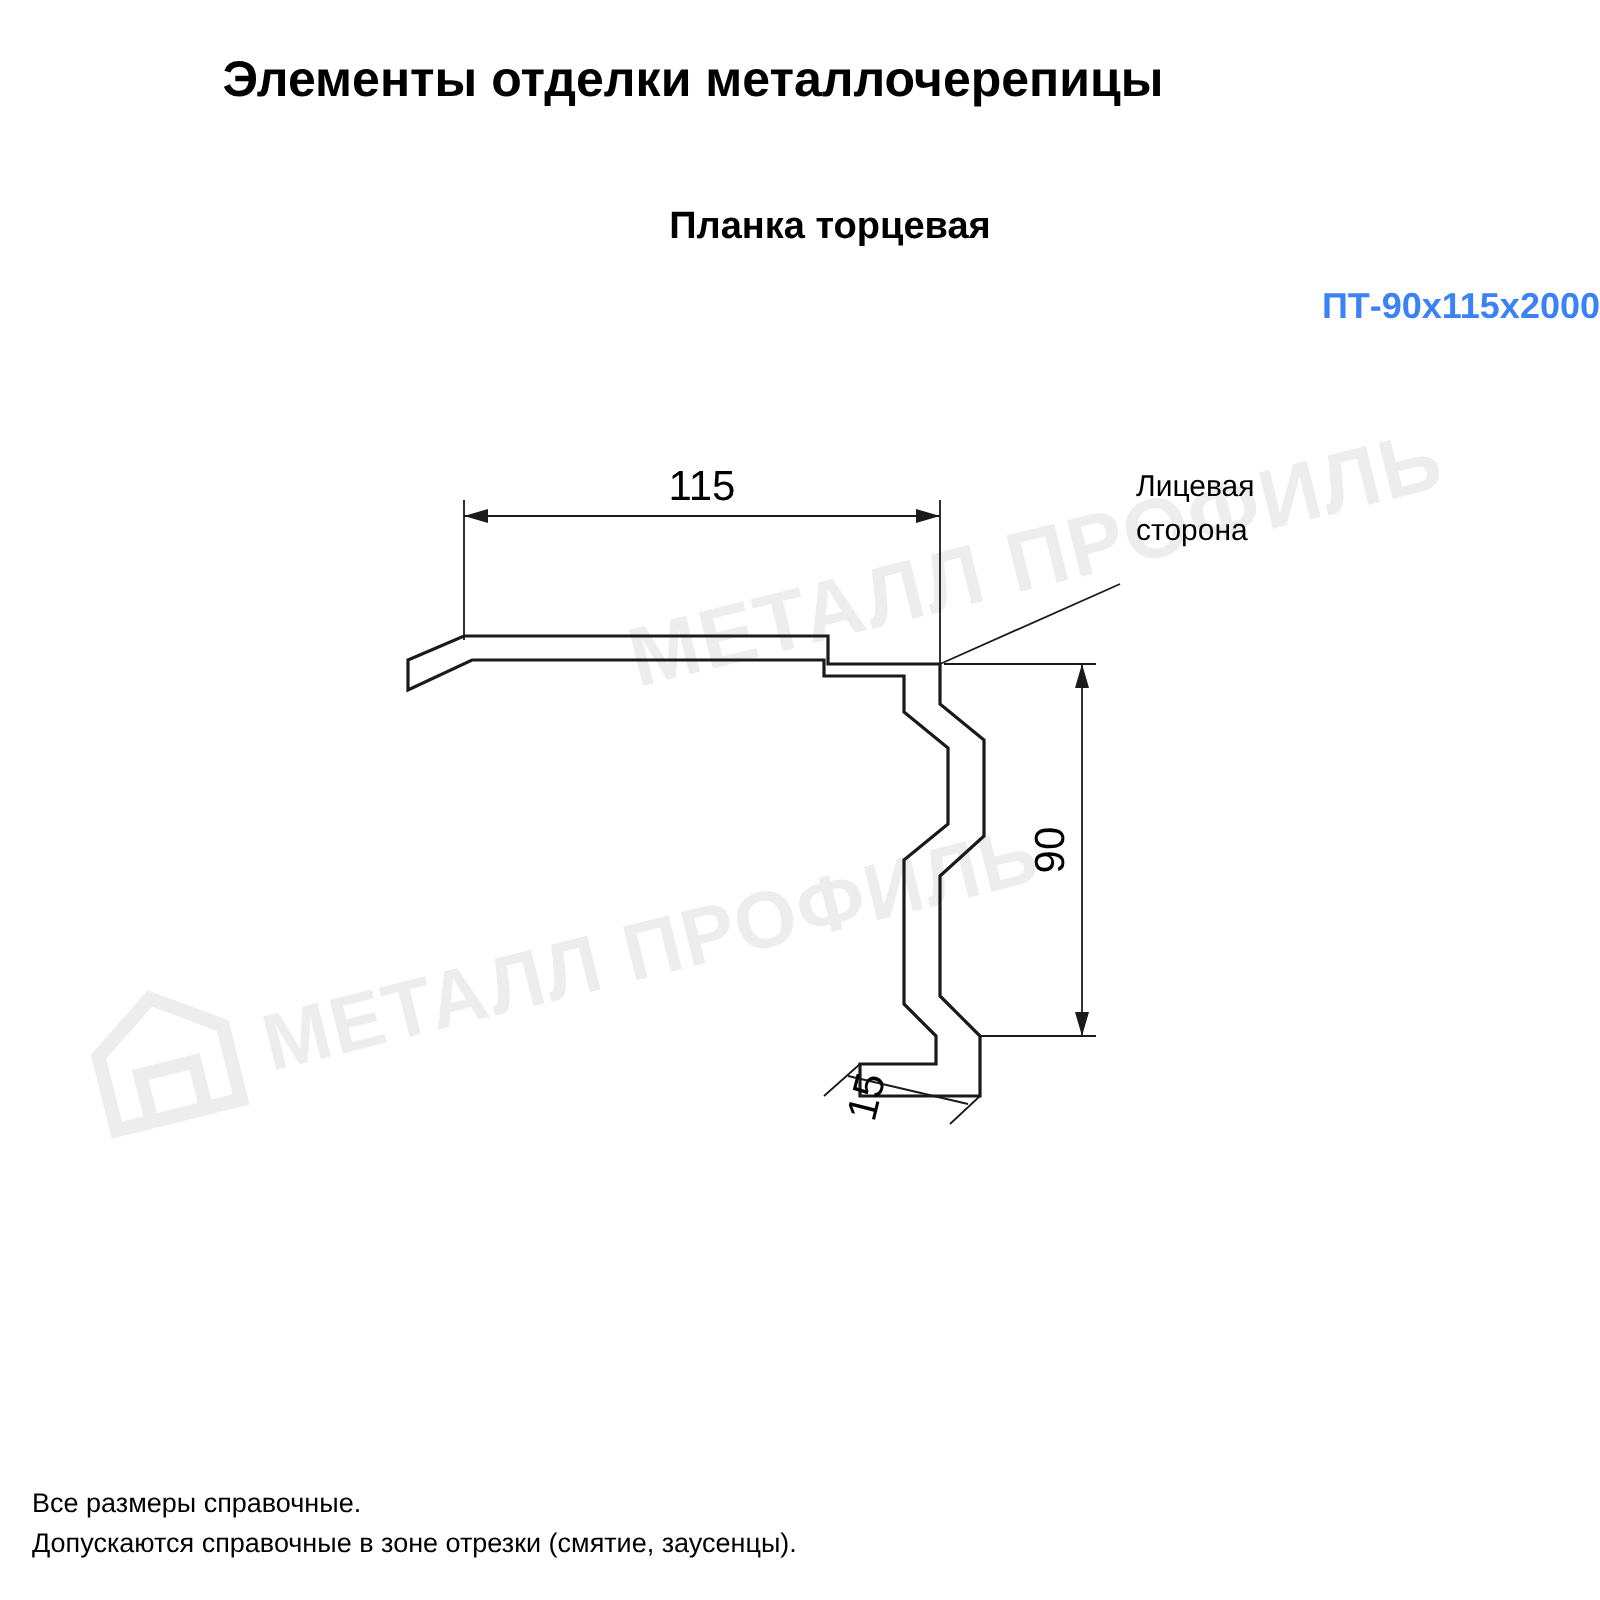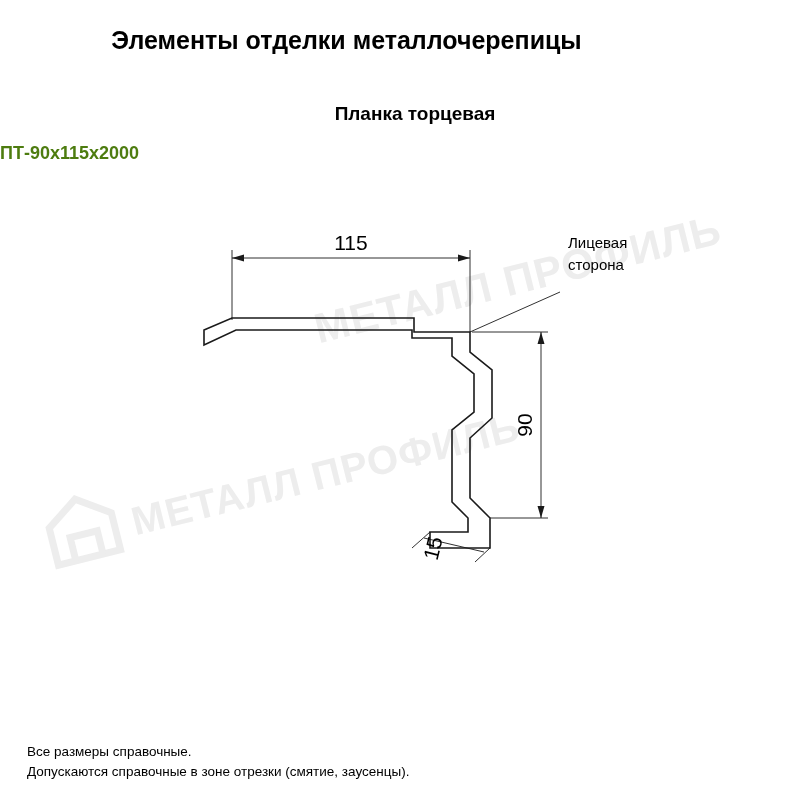--- a/index.html
+++ b/index.html
@@ -39,41 +39,41 @@
     font-size: 19px;
     font-weight: bold;
     color: #000;
     margin-left: 15px;
   }
   .code {
     position: absolute;
     top: 143px;
     left: 0;
     width: 800px;
-    text-align: left;
+    text-align: right;
     font-size: 18px;
     font-weight: bold;
-    color: #4d7c0f;
+    color: #3b82f6;
   }
   .drawing {
     position: absolute;
     top: 180px;
     left: 0;
     width: 800px;
     height: 460px;
   }
   .footer {
     position: absolute;
     left: 16px;
     bottom: 18px;
     font-size: 13.5px;
     line-height: 20px;
     color: #000;
   }
-  .footer div { white-space: nowrap; margin-left: 11px; }
+  .footer div { white-space: nowrap; }
   svg { display: block; }
 </style>
 </head>
 <body>
 
 <div class="page">
 
   <div class="title">Элементы отделки металлочерепицы</div>
   <div class="subtitle">Планка торцевая</div>
   <div class="code">ПТ-90х115х2000</div>

